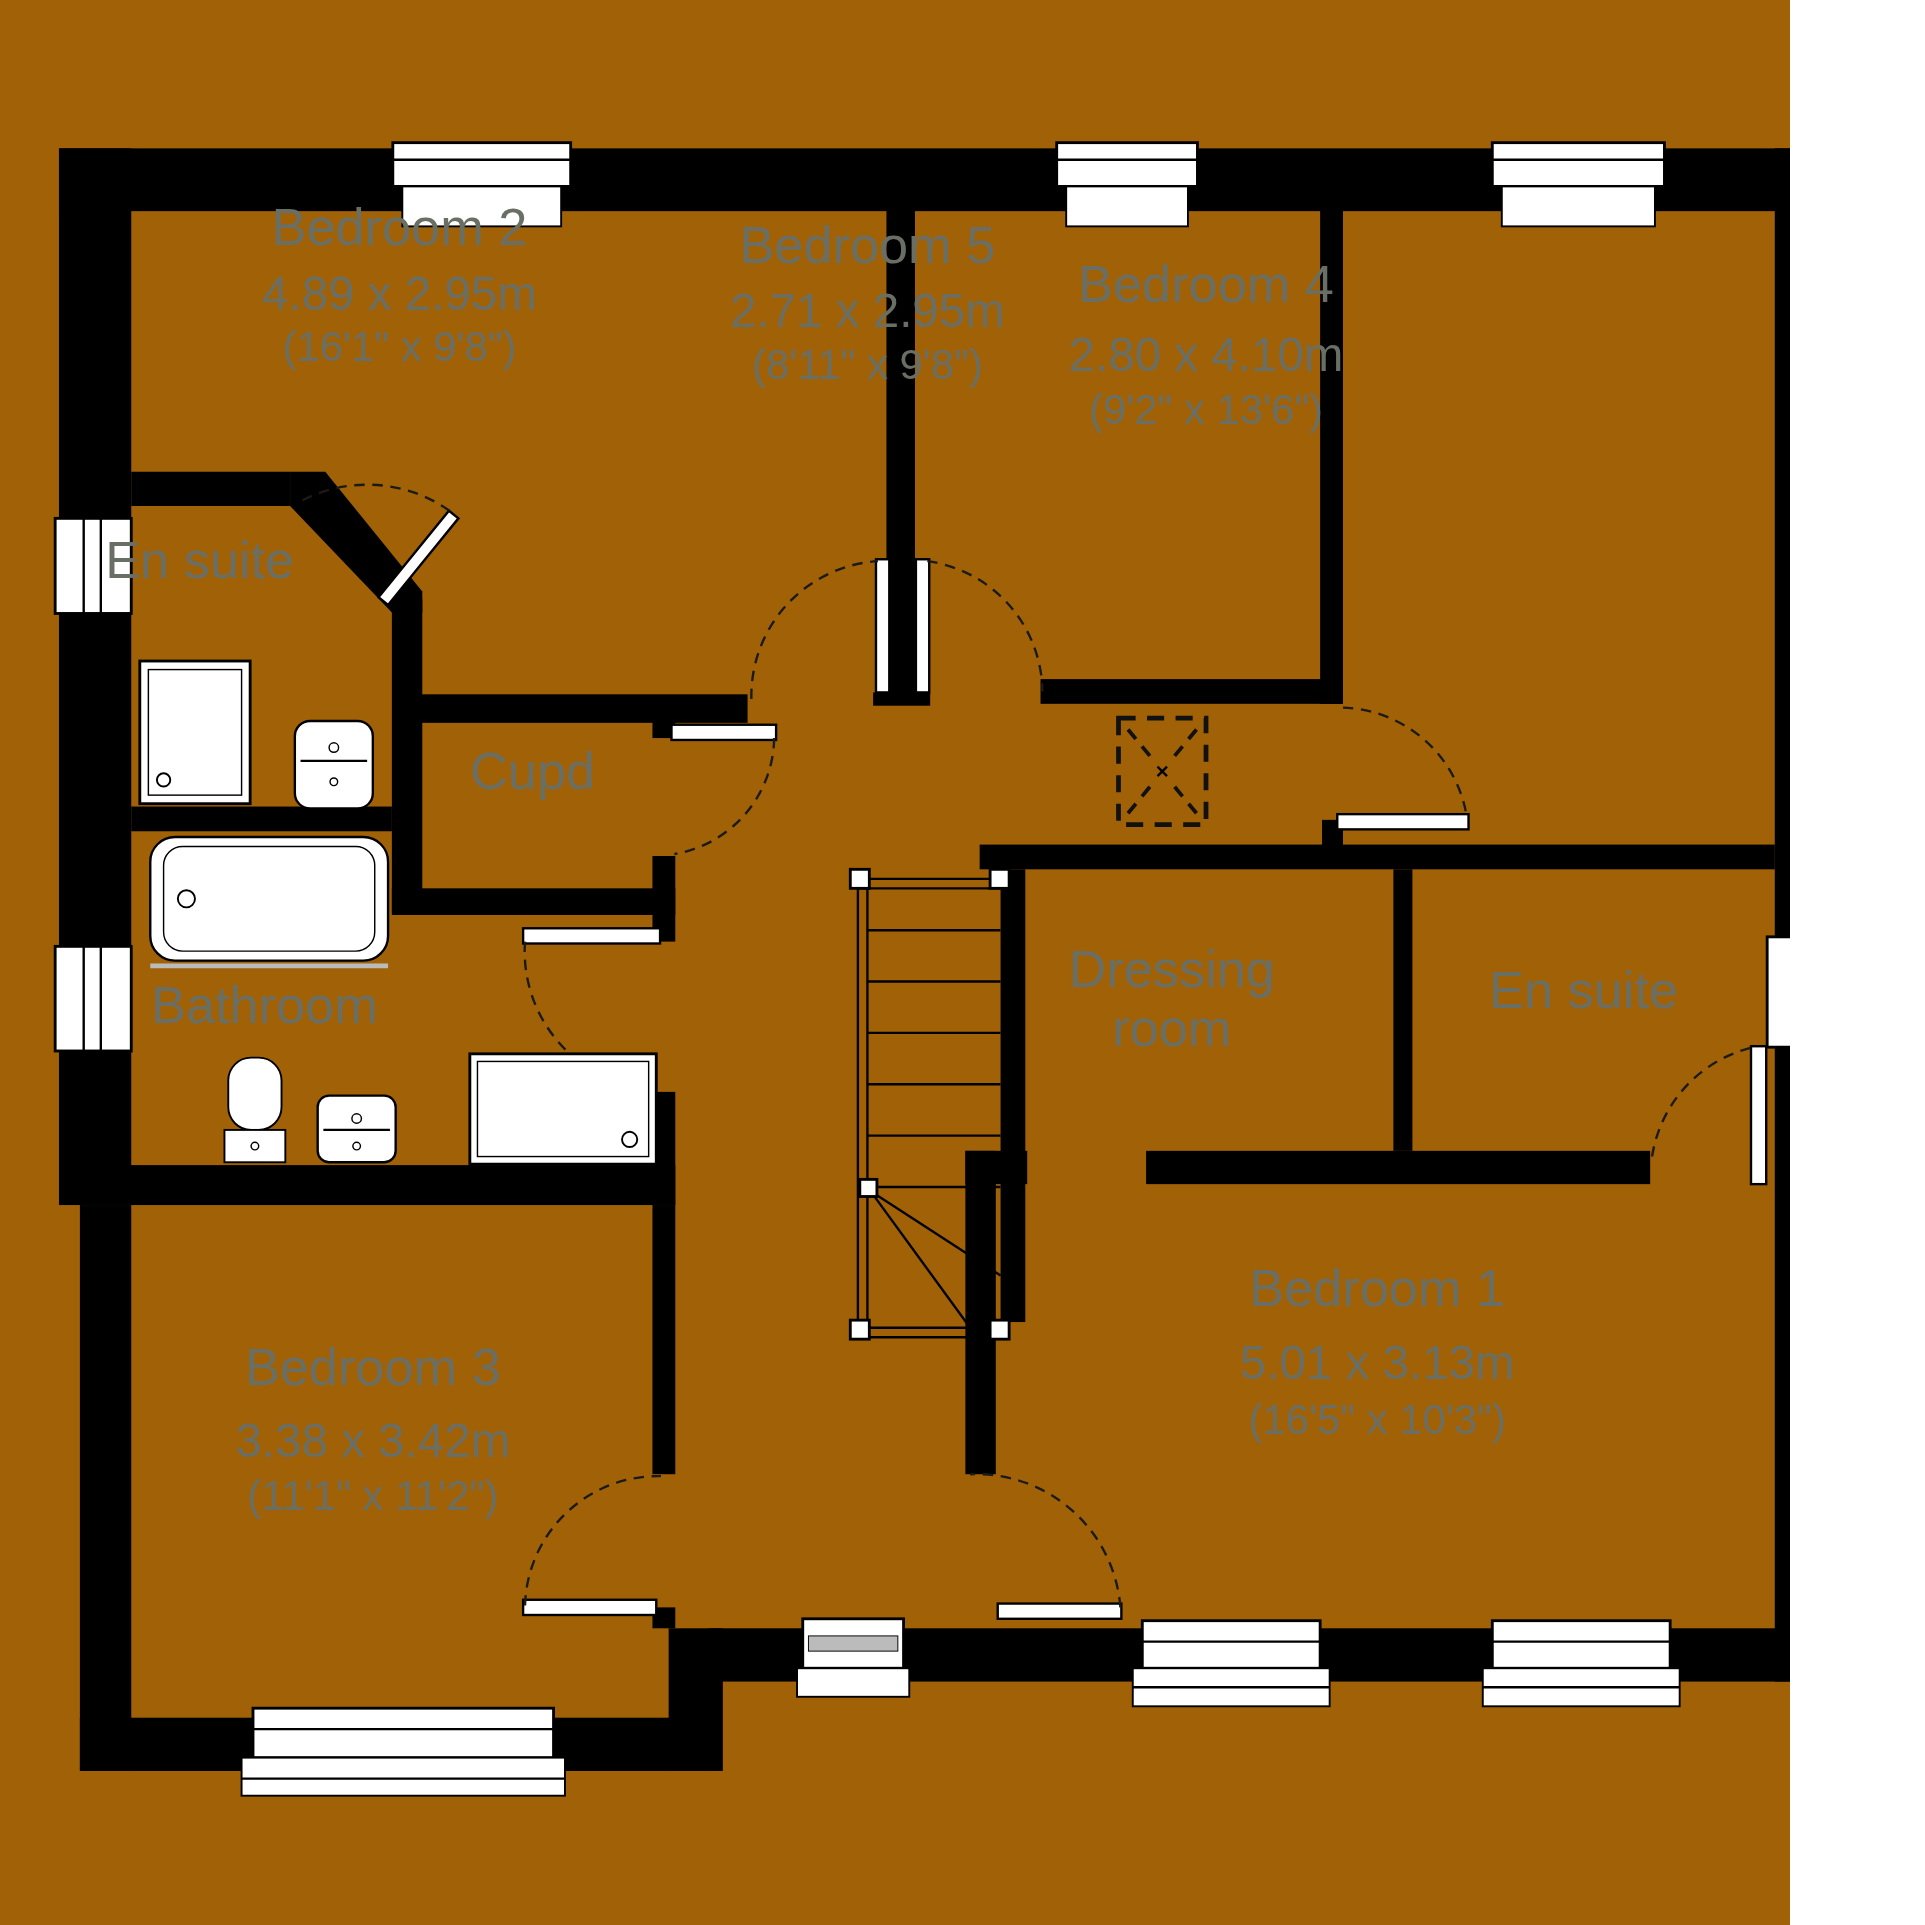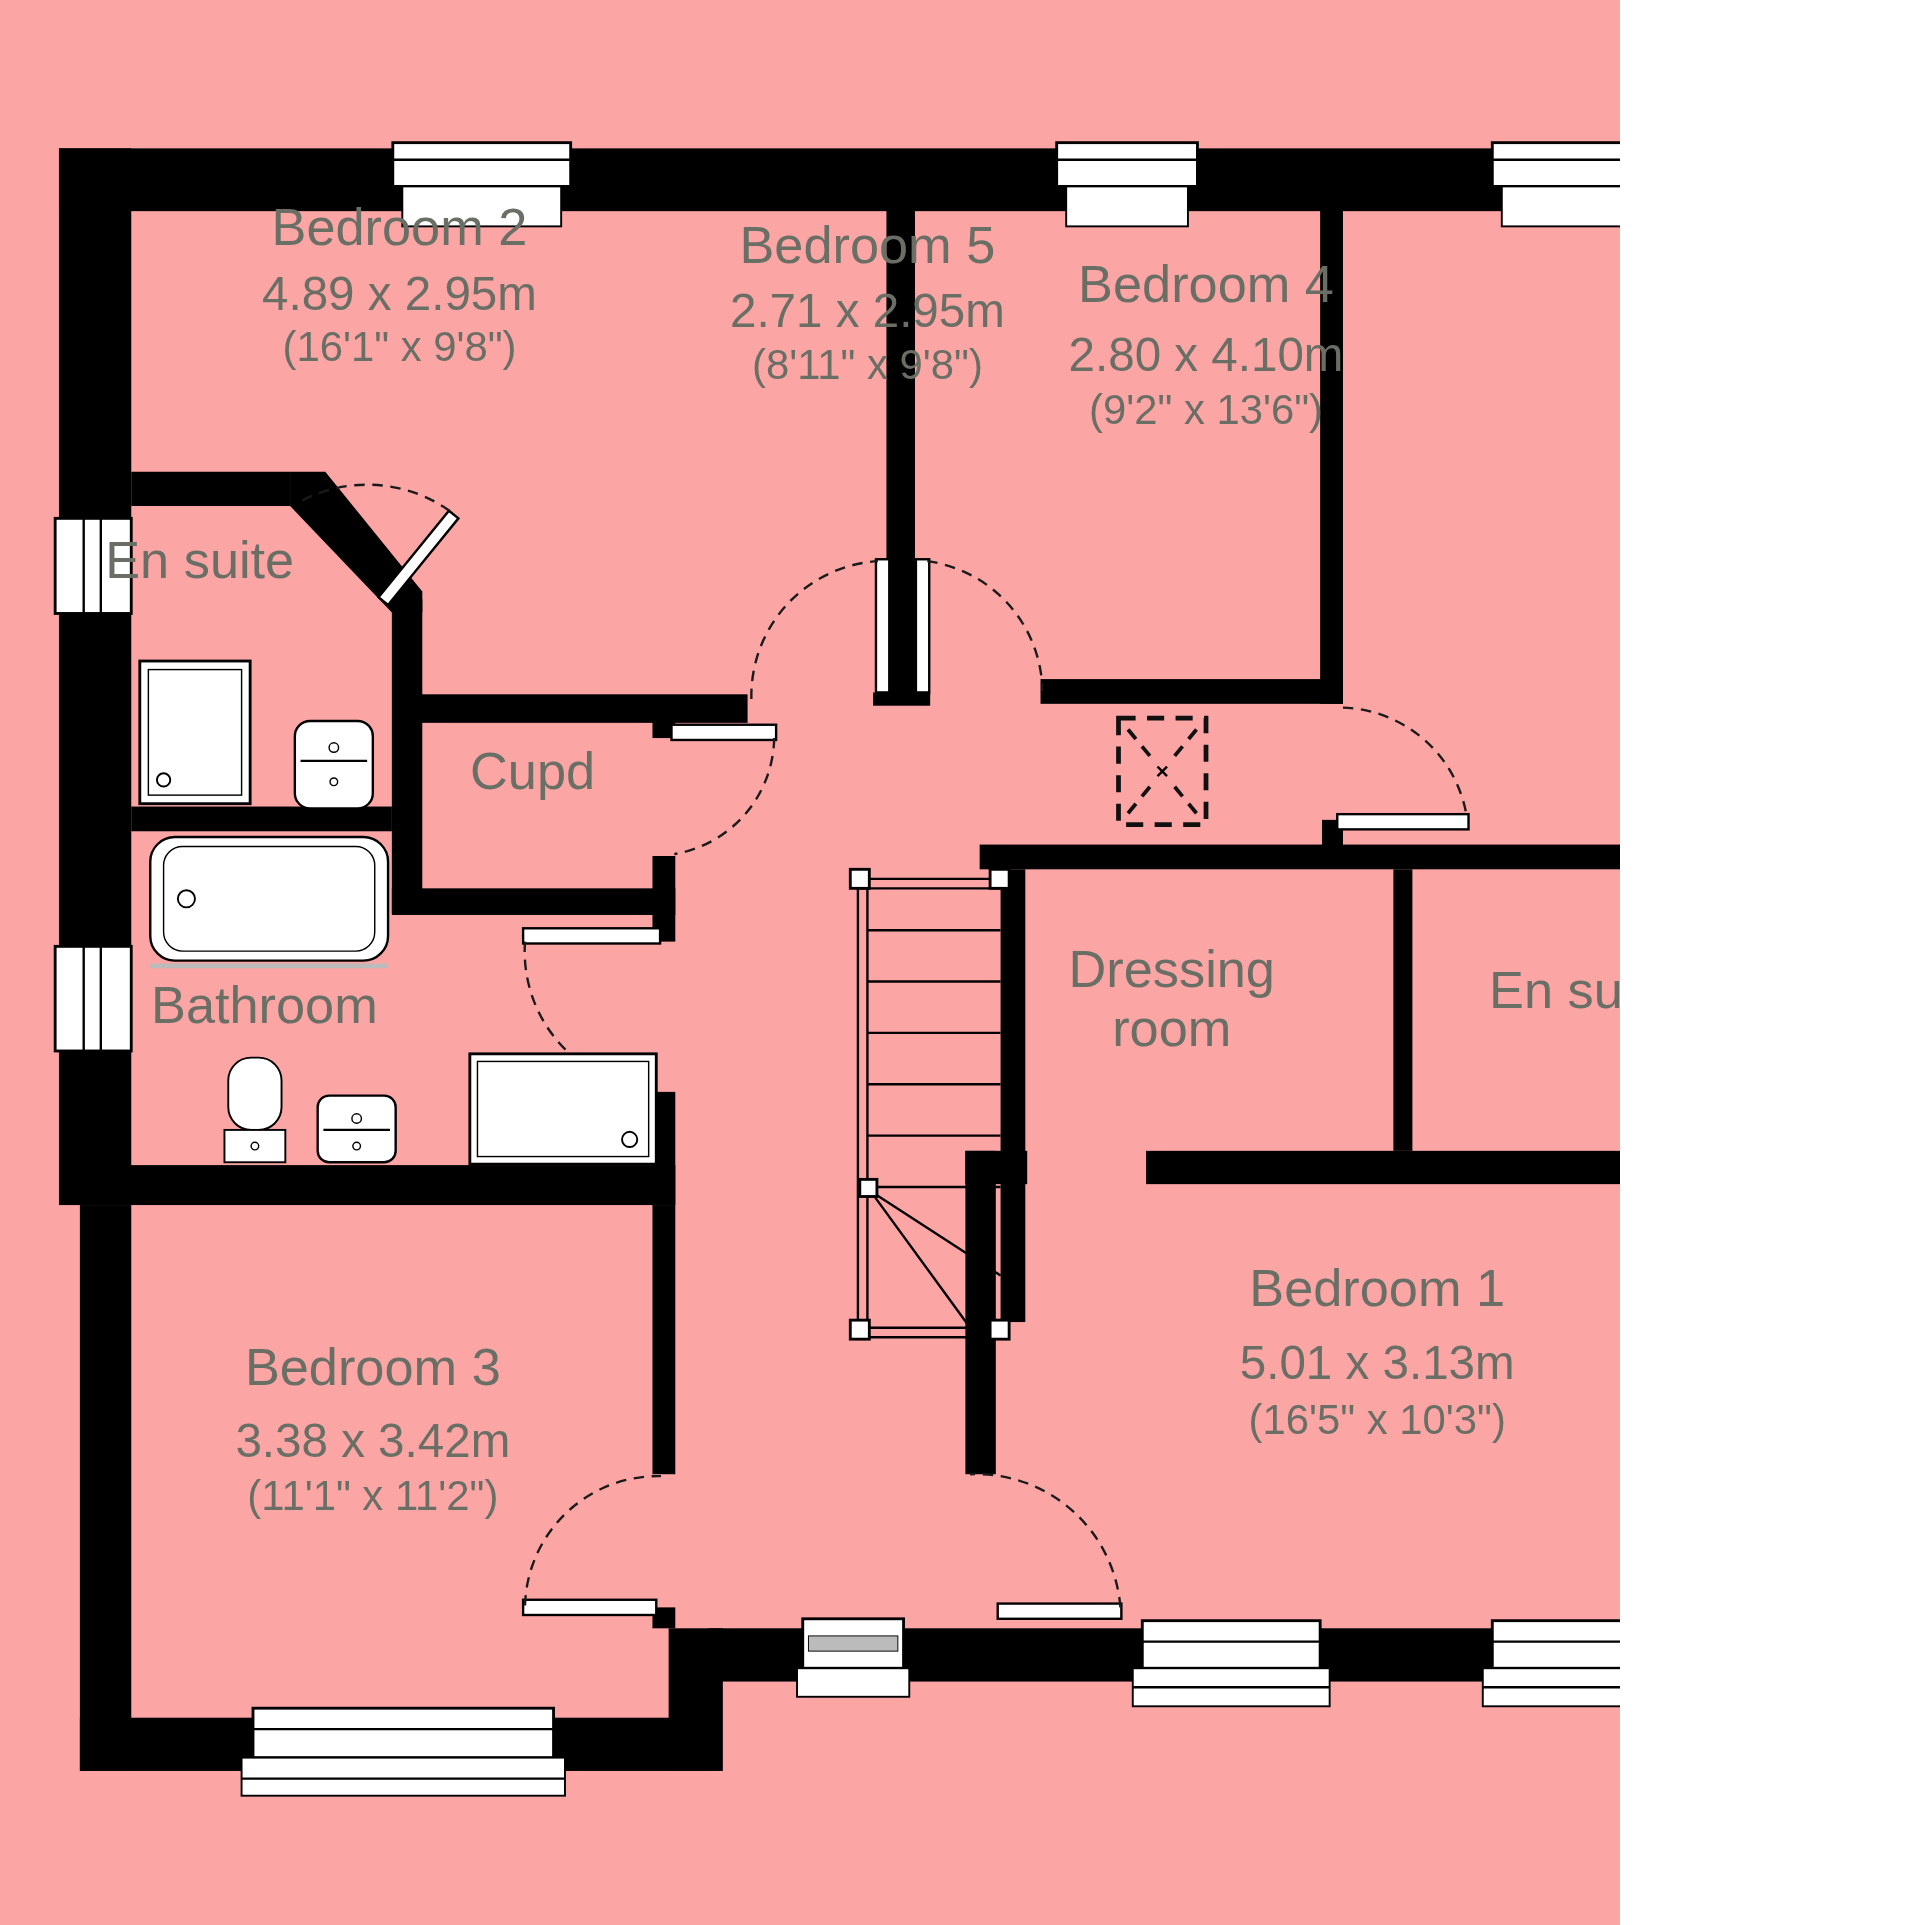--- a/index.html
+++ b/index.html
@@ -1,16 +1,16 @@
 <!DOCTYPE html>
 <html style="font-size:15px"><head>
 <meta charset="utf-8">
 <style>
   html,body{margin:0;padding:0;background:#ffffff;}
-  .plan-page{width:1620px;height:1926px;position:relative;background:#fca5a5;overflow:hidden;text-align:right;}
+  .plan-page{width:1790px;height:1926px;position:relative;background:#a16207;overflow:hidden;text-align:right;}
   svg{display:block;}
   .wall{fill:#000000;stroke:none;}
   .win{fill:#ffffff;stroke:#000000;}
   .fixture{fill:#ffffff;stroke:#000000;}
   .leaf{fill:#ffffff;stroke:#000000;stroke-width:2.5;}
   .arc{fill:none;stroke:#1a1a1a;stroke-width:2.5;stroke-dasharray:11 8;}
   .thin{fill:none;stroke:#000000;stroke-width:2.5;}
   .hatchline{fill:none;stroke:#111111;stroke-width:4;}
   text{fill:#6a6f66;font-family:"Liberation Sans","DejaVu Sans",sans-serif;text-anchor:middle;}
   .room-name{font-size:55px;}

